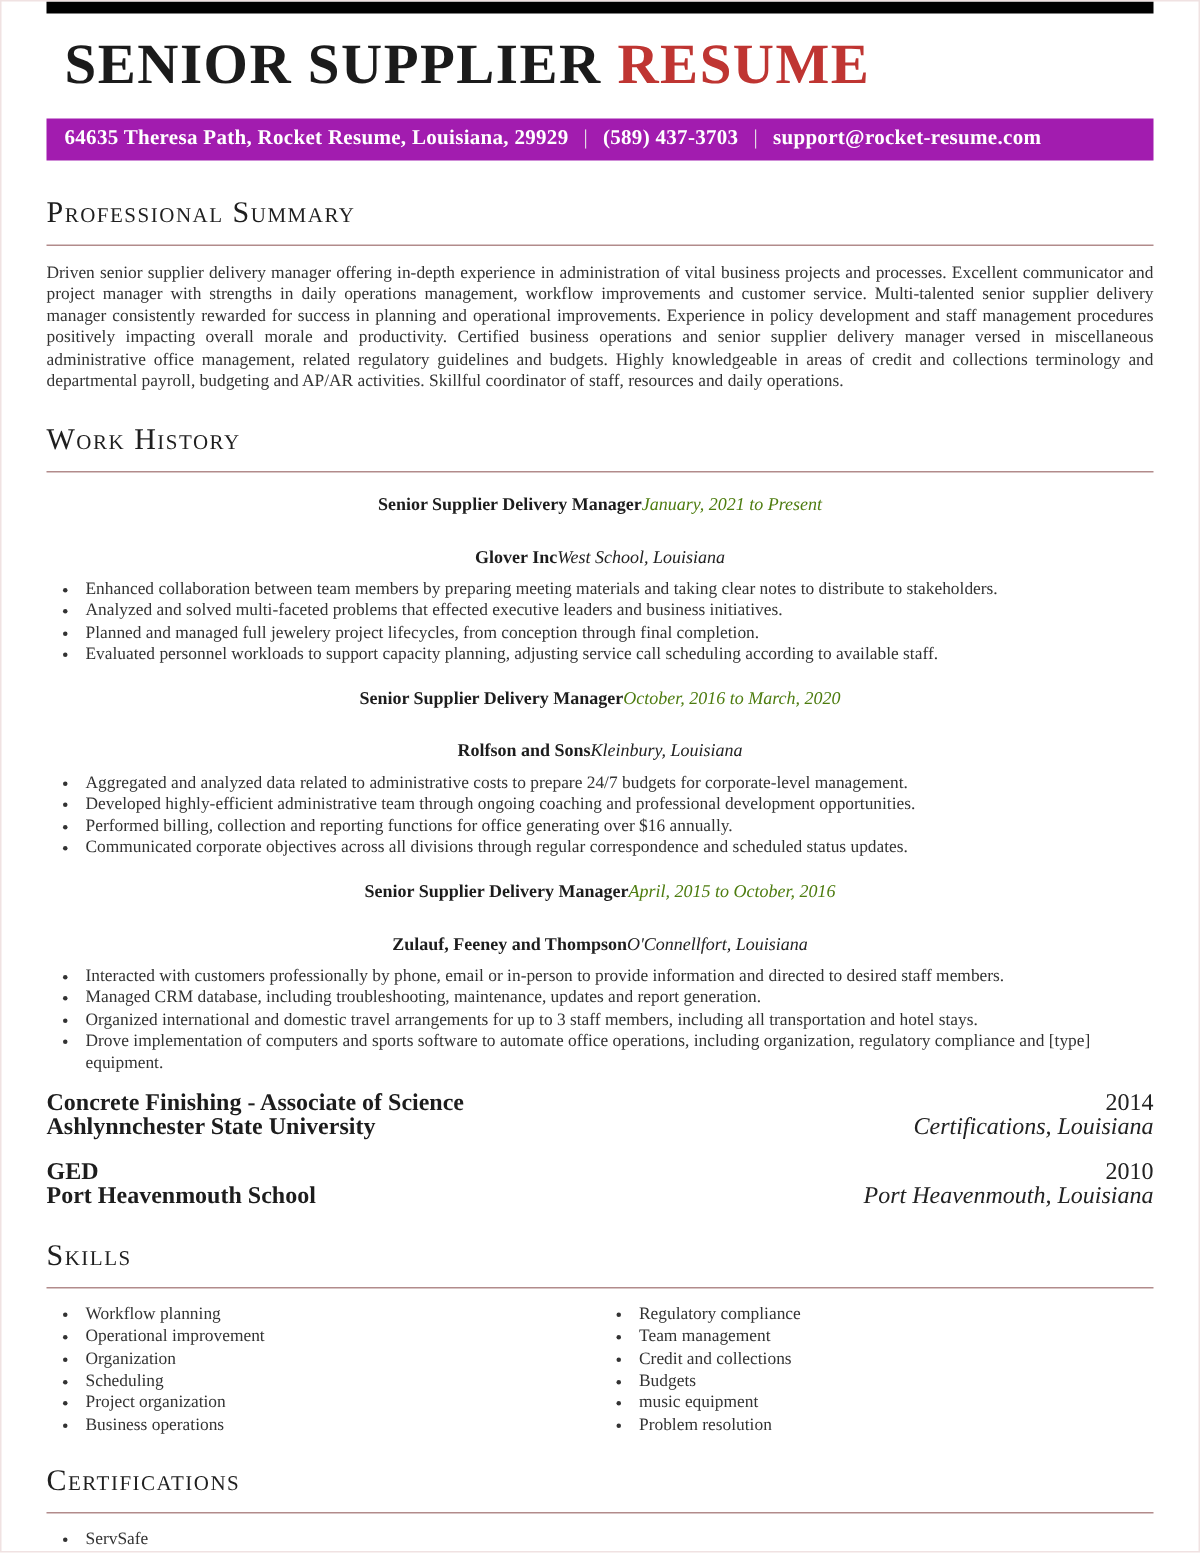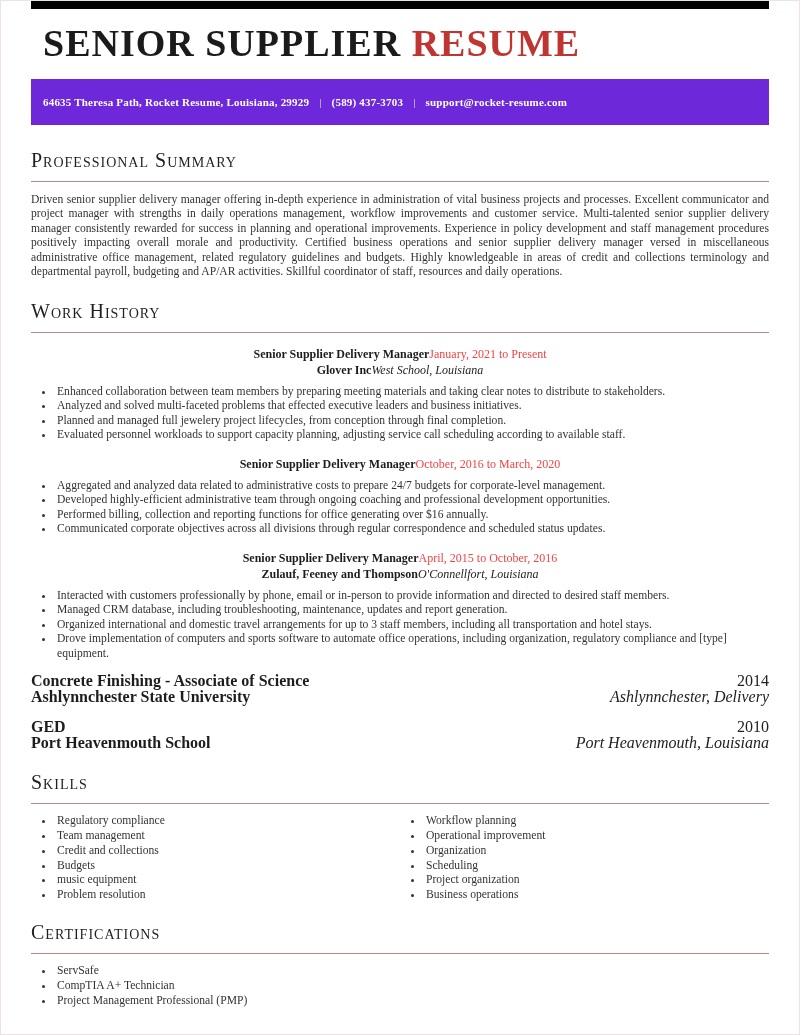--- a/index.html
+++ b/index.html
@@ -20,24 +20,24 @@
     margin: 14px 12px 14px;
     font-size: 38px;
     line-height: 1.1;
     font-weight: 700;
     letter-spacing: 1px;
     color: #1b1b1b;
   }
   h1.resume-title .accent { color: #bf3532; }
 
   .contact-bar {
-    background: #6d28d9;
+    background: #a21caf;
     color: #fff;
-    padding: 17px 12px;
-    font-size: 11px;
+    padding: 6px 12px;
+    font-size: 14px;
     font-weight: 700;
     letter-spacing: 0.2px;
     display: flex;
     align-items: center;
   }
   .contact-bar .sep { margin: 0 10px; font-weight: 400; color: #e8e8e8; }
 
   h2.section-heading {
     margin: 24px 0 0;
     font-size: 20px;
@@ -62,23 +62,23 @@
 
   .job { }
   .job-head, .job-sub {
     display: flex;
     justify-content: center;
     align-items: baseline;
     font-size: 12px;
     line-height: 15px;
   }
   .job-head { margin-top: 14px; }
-  .job-sub { margin-top: 1px; }
+  .job-sub { margin-top: 20px; }
   .job-title, .company { font-weight: 700; color: #1d1d1d; }
-  .job-dates { color: #ef4444; }
+  .job-dates { color: #4d7c0f; font-style: italic; }
   .location { font-style: italic; color: #222; }
 
   ul.bullets {
     margin: 7px 0 0;
     padding: 0 0 0 24px;
     list-style: disc outside;
   }
   ul.bullets li {
     font-size: 11.6px;
     line-height: 14.5px;
@@ -149,20 +149,24 @@
         <li>Planned and managed full jewelery project lifecycles, from conception through final completion.</li>
         <li>Evaluated personnel workloads to support capacity planning, adjusting service call scheduling according to available staff.</li>
       </ul>
     </div>
 
     <div class="job">
       <div class="job-head">
         <span class="job-title">Senior Supplier Delivery Manager</span>
         <span class="job-dates">October, 2016 to March, 2020</span>
       </div>
+      <div class="job-sub">
+        <span class="company">Rolfson and Sons</span>
+        <span class="location">Kleinbury, Louisiana</span>
+      </div>
       <ul class="bullets">
         <li>Aggregated and analyzed data related to administrative costs to prepare 24/7 budgets for corporate-level management.</li>
         <li>Developed highly-efficient administrative team through ongoing coaching and professional development opportunities.</li>
         <li>Performed billing, collection and reporting functions for office generating over $16 annually.</li>
         <li>Communicated corporate objectives across all divisions through regular correspondence and scheduled status updates.</li>
       </ul>
     </div>
 
     <div class="job">
       <div class="job-head">
@@ -184,55 +188,55 @@
 
   <section>
 
     <div class="edu-entry">
       <div class="edu-row1">
         <span class="degree">Concrete Finishing - Associate of Science</span>
         <span class="edu-year">2014</span>
       </div>
       <div class="edu-row2">
         <span class="school">Ashlynnchester State University</span>
-        <span class="edu-location">Ashlynnchester, Delivery</span>
+        <span class="edu-location">Certifications, Louisiana</span>
       </div>
     </div>
 
     <div class="edu-entry">
       <div class="edu-row1">
         <span class="degree">GED</span>
         <span class="edu-year">2010</span>
       </div>
       <div class="edu-row2">
         <span class="school">Port Heavenmouth School</span>
         <span class="edu-location">Port Heavenmouth, Louisiana</span>
       </div>
     </div>
   </section>
 
   <section>
     <h2 class="section-heading skills-heading">Skills</h2>
     <div class="skills-cols">
+      <ul>
+        <li>Workflow planning</li>
+        <li>Operational improvement</li>
+        <li>Organization</li>
+        <li>Scheduling</li>
+        <li>Project organization</li>
+        <li>Business operations</li>
+      </ul>
       <ul>
         <li>Regulatory compliance</li>
         <li>Team management</li>
         <li>Credit and collections</li>
         <li>Budgets</li>
         <li>music equipment</li>
         <li>Problem resolution</li>
       </ul>
-      <ul>
-        <li>Workflow planning</li>
-        <li>Operational improvement</li>
-        <li>Organization</li>
-        <li>Scheduling</li>
-        <li>Project organization</li>
-        <li>Business operations</li>
-      </ul>
     </div>
   </section>
 
   <section>
     <h2 class="section-heading cert-heading">Certifications</h2>
     <ul class="cert-list">
       <li>ServSafe</li>
       <li>CompTIA A+ Technician</li>
       <li>Project Management Professional (PMP)</li>
     </ul>

